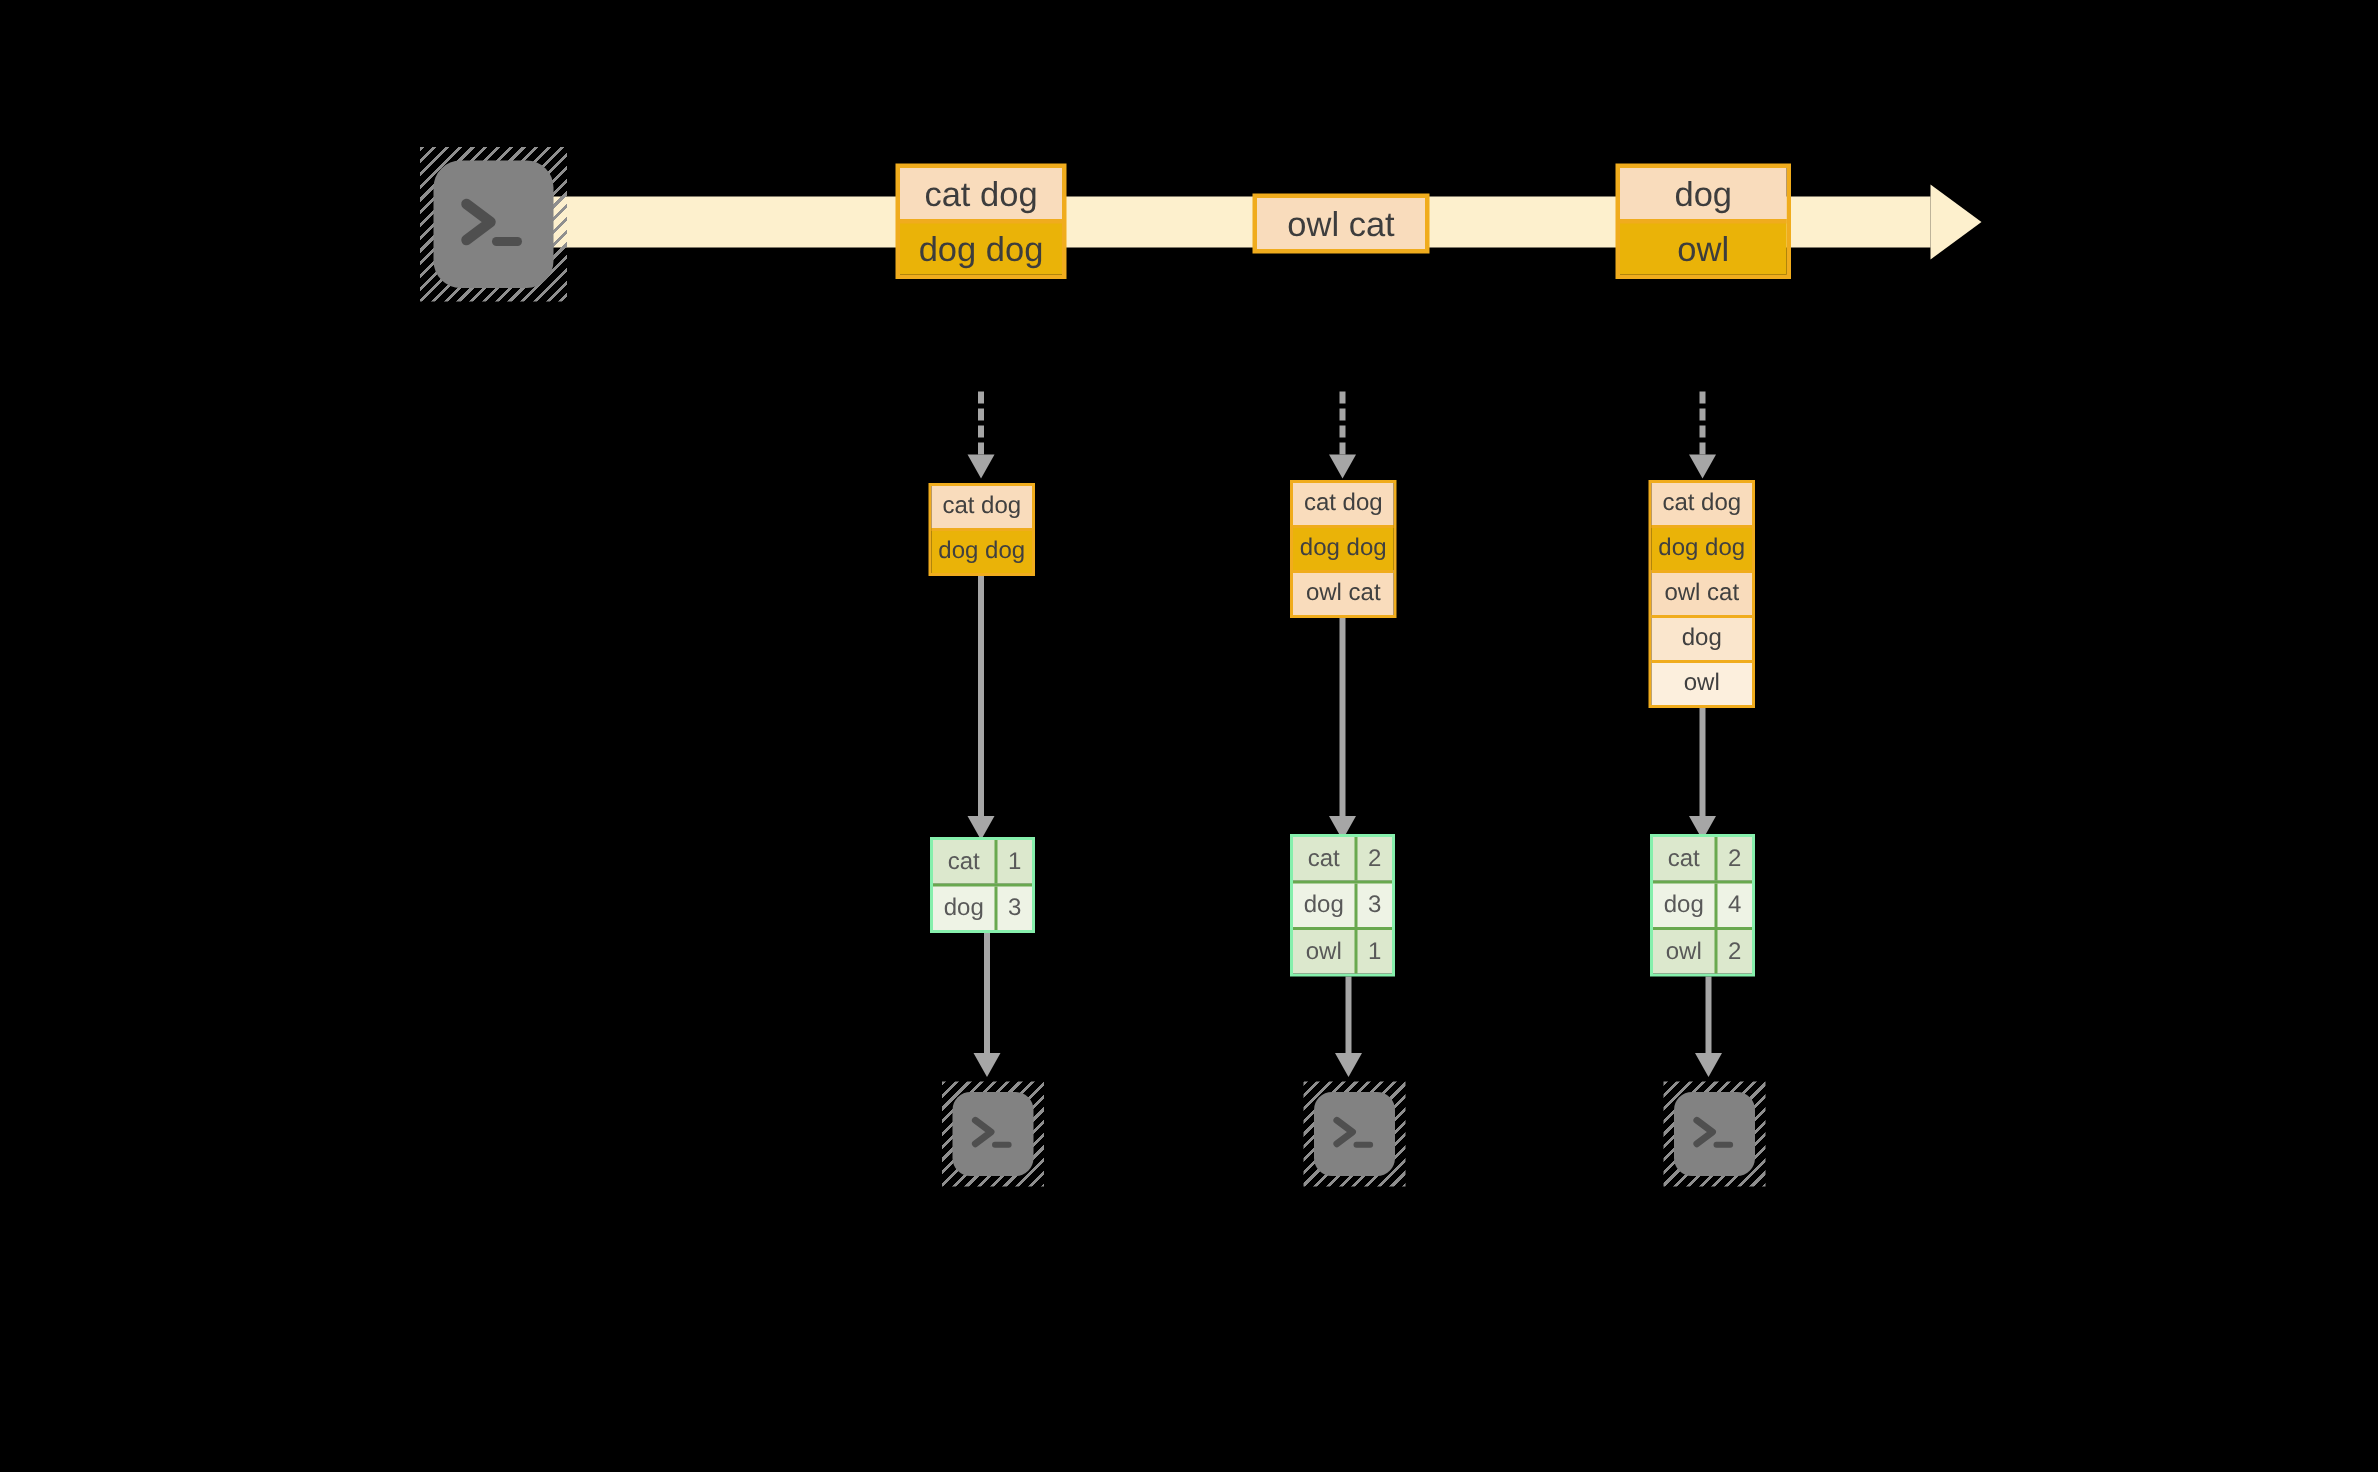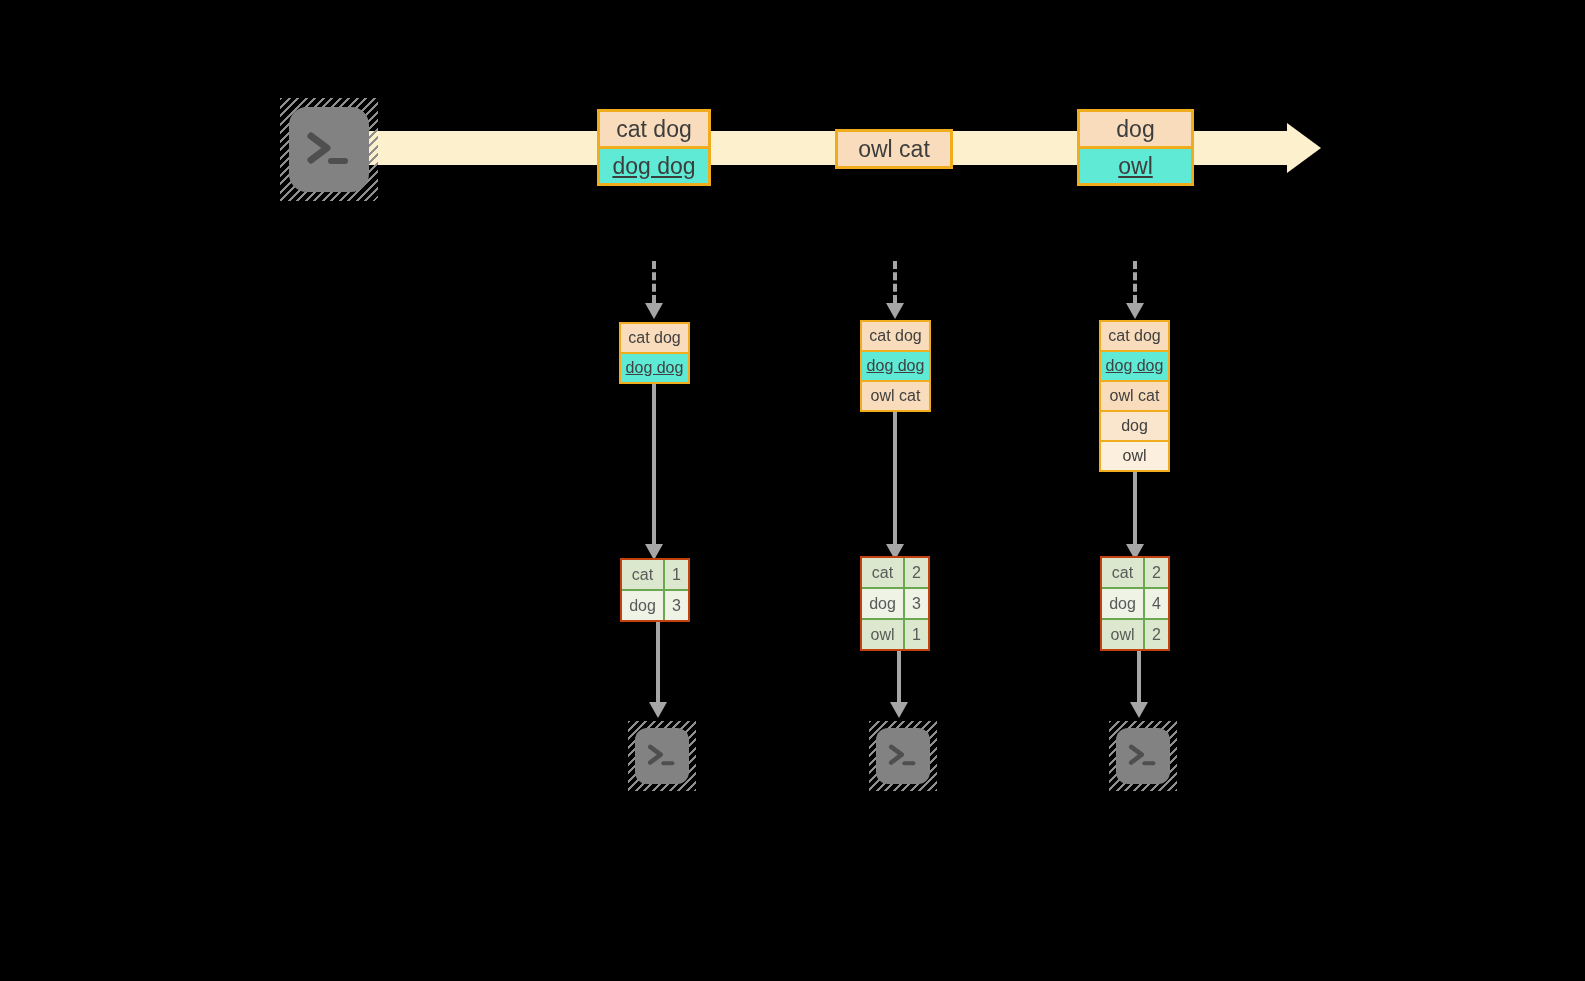--- a/index.html
+++ b/index.html
@@ -18,39 +18,39 @@
   .term-inner { flex:1; background:#828282; display:flex; align-items:center; justify-content:center; }
   .term-src { left:280px; top:98px; width:98px; height:103px; padding:9px; }
   .term-src .term-inner { border-radius:18px; }
   .term-sink { width:68px; height:70px; padding:7px; top:721px; }
   .term-sink .term-inner { border-radius:12px; }
   
   .ebox { position:absolute; border:3px solid #f0ac1d; box-sizing:border-box; z-index:2; }
   .erow { height:34px; display:flex; align-items:center; justify-content:center;
     font-size:23px; color:#3d3d3d; white-space:nowrap; }
   .erow + .erow { border-top:3px solid #f0ac1d; }
-  .dark { background:#f9dcbc; } .light { background:#5eead4;text-decoration:underline; }
+  .dark { background:#f9dcbc; } .light { background:#eab308; }
   .mid { background:#fae6cd; } .midlight { background:#fcefdd; }
   
   .dash { position:absolute; top:261px; height:42px; width:0; border-left:4px dashed #a6a6a6; z-index:2; }
   .ahead { position:absolute; width:0; height:0; border-left:9px solid transparent;
     border-right:9px solid transparent; border-top:16px solid #a6a6a6; z-index:3; }
   
   .stack { position:absolute; width:71px; border:2px solid #f0ac1d; box-sizing:border-box; z-index:4; }
   .srow { height:28px; display:flex; align-items:center; justify-content:center;
     font-size:16px; color:#404040; white-space:nowrap; }
   .srow + .srow { border-top:2px solid #f0ac1d; }
   
   .vline { position:absolute; width:4px; background:#a6a6a6; z-index:3; }
   
   .banner { position:absolute; left:694px; top:461px; width:416px; height:45px; background:#ffffff;
     display:flex; align-items:center; justify-content:center; z-index:2;
     font-size:33px; color:#141414; letter-spacing:0.5px; }
   
-  .gtable { position:absolute; width:70px; border:2px solid #c2410c; box-sizing:border-box; z-index:4; }
+  .gtable { position:absolute; width:70px; border:2px solid #86efac; box-sizing:border-box; z-index:4; }
   .grow { display:flex; height:29px; }
   .grow + .grow { border-top:2px solid #69a84f; }
   .gword { width:41px; display:flex; align-items:center; justify-content:center;
     border-right:2px solid #69a84f; font-size:16px; color:#595959; }
   .gnum { flex:1; display:flex; align-items:center; justify-content:center; font-size:16px; color:#595959; }
   .g-dark { background:#dce8cd; } .g-light { background:#eef3e5; }
 </style>
 </head>
 <body>
 

